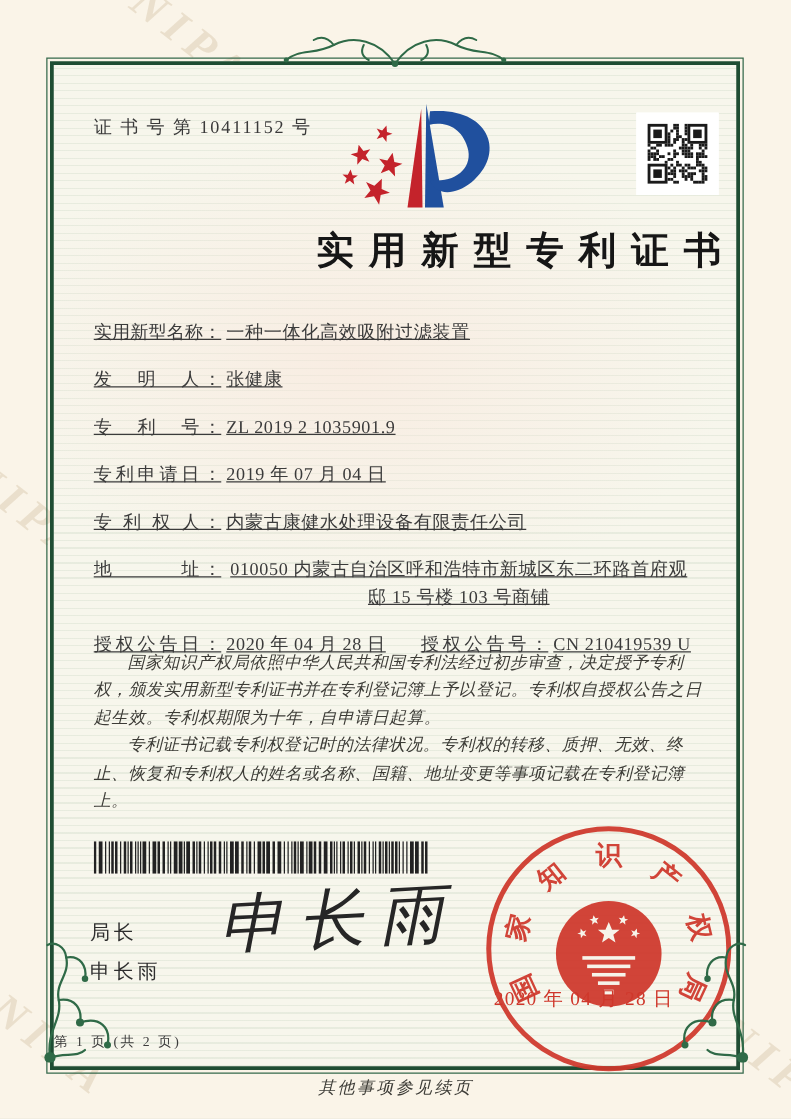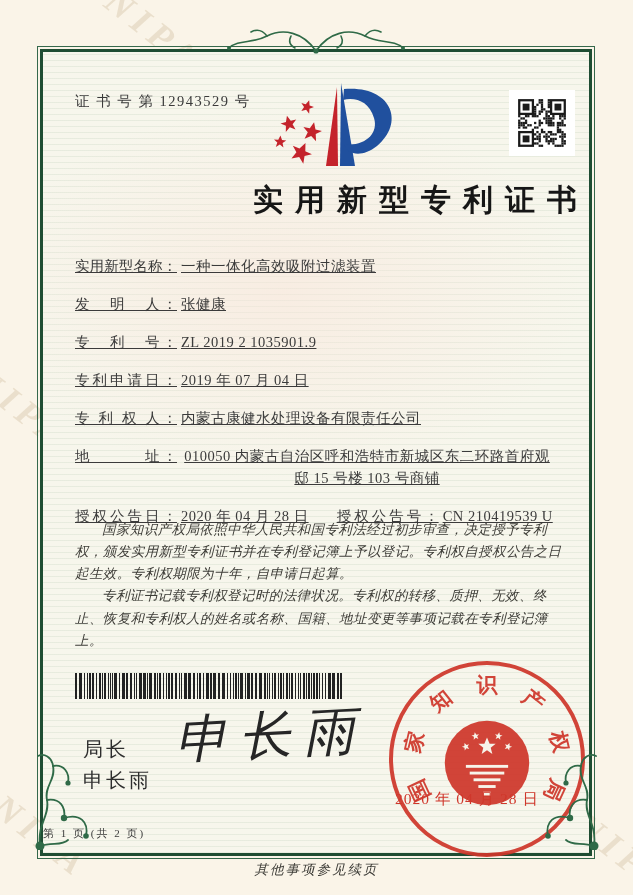--- a/index.html
+++ b/index.html
@@ -39,21 +39,21 @@
   .fvalue{margin-left:4px; letter-spacing:0.5px;text-align:center;}
   .fvalue.wrap{max-width:372px;}
   .pair{display:flex;}
   .pair.second{margin-left:28px;}
   .body-text{
     position:absolute; left:32px; top:467px; width:490px;
     font-size:13.5px; line-height:1.64; color:#3d3c37; font-style:italic;
   }
   .body-text p{margin:0; text-indent:2em; letter-spacing:0.4px;}
   .barcode{position:absolute; left:32px; top:621px; width:268px; height:26px;}
-  .sig-label{position:absolute; left:40px; font-size:20px; letter-spacing:3px; color:#2e2e2e;}
+  .sig-label{position:absolute; left:29px; font-size:16px; letter-spacing:3px; color:#2e2e2e;}
   .sig-title{top:684px;}
   .sig-name{top:715px;}
   .signature{
     position:absolute; left:132px; top:648px; width:230px;
     font-size:52px; font-style:italic; letter-spacing:12px; color:#262626;
     transform:rotate(-3deg); white-space:nowrap;
   }
   .seal{position:absolute; left:344px; top:607px; width:200px; height:200px; opacity:0.93; z-index:3;}
   .seal-ring{position:absolute; inset:2px; border:4px solid #cf372b; border-radius:50%;}
   .seal-chars span{position:absolute; font-size:21px; font-weight:bold; color:#cf372b; line-height:1;}
@@ -78,21 +78,21 @@
 <div class="page">
 
   <span class="wm" style="left:70px; top:0px;">CNIPA</span>
   <span class="wm" style="left:382px; top:246px;">CNIPA</span>
   <span class="wm" style="left:-62px; top:378px;">CNIPA</span>
   <span class="wm" style="left:-42px; top:806px;">CNIPA</span>
   <span class="wm" style="left:540px; top:824px;">CNIPA</span>
 
   <div class="frame">
 
-    <div class="cert-no">证 书 号 第 12943529 号</div>
+    <div class="cert-no">证 书 号 第 10411152 号</div>
 
     <svg class="logo" viewBox="0 0 178 88" xmlns="http://www.w3.org/2000/svg">
       <defs>
         <path id="star" d="M0,-10 L2.9,-3.1 L9.5,-3.1 L4.05,1.18 L5.88,8.09 L0,4 L-5.88,8.09 L-4.05,1.18 L-9.5,-3.1 L-2.9,-3.1 Z"></path>
       </defs>
       <polygon points="86,5 75,84 87,84" fill="#c4232b"></polygon>
       <polygon points="90,1 89,84 104,84" fill="#20509e"></polygon>
       <path d="M93,7 C140,3 155,40 126,64 C111,76 96,73 93,62 C113,65 128,52 123,36 C118,19 104,15 92,18 Z" fill="#20509e"></path>
       <use href="#star" fill="#c4232b" transform="translate(56,25) scale(0.7) rotate(18)"></use>
       <use href="#star" fill="#c4232b" transform="translate(38,42) scale(0.85) rotate(-14)"></use>

